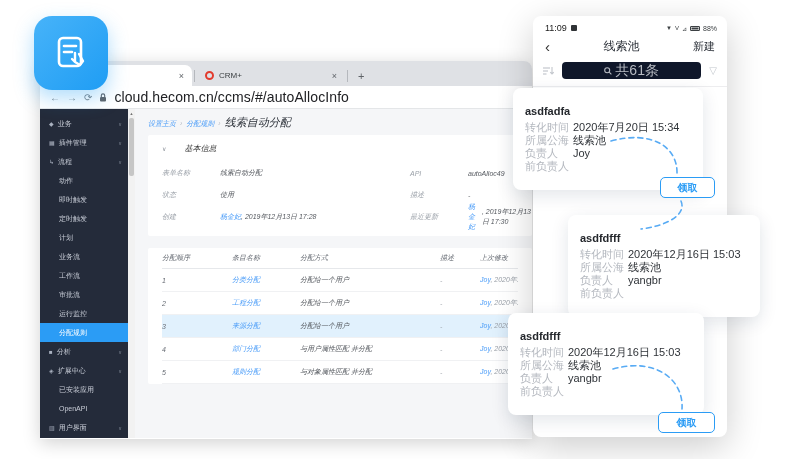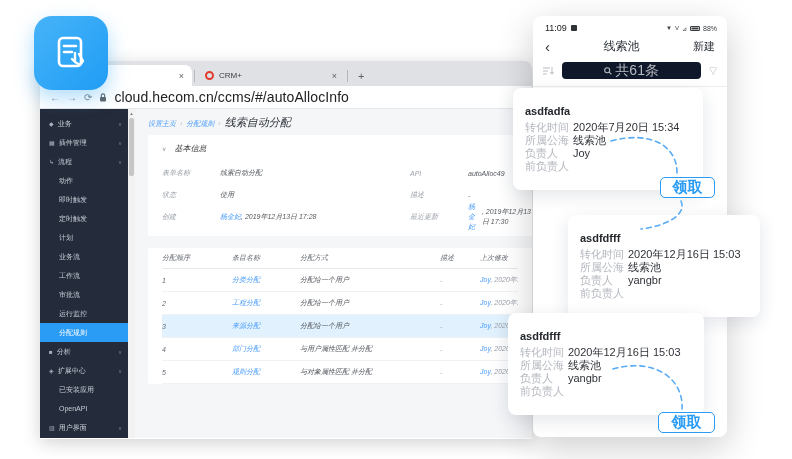--- a/index.html
+++ b/index.html
@@ -41,21 +41,21 @@
   .v-scroll .thumb { position:absolute; top:9px; left:1px; width:5px; height:58px; background:#c6c6c6; border-radius:2px; }
 
   
   .main { flex:1; background:#f5f6f8; overflow:hidden;font-style:italic; }
   .breadcrumb { display:flex; align-items:baseline; padding:6px 0 5px 13px; }
   .bc-link { font-size:7px; color:#4a9cf8; }
   .bc-sep { font-size:7px; color:#b9bec6; margin:0 4px; }
   .bc-current { font-size:11px; color:#2b3038; }
 
   .panel { background:#fff; margin-left:13px; border-radius:2px; }
-  .panel-title { display:flex; align-items:center; gap:8px; padding:8px 0 4px 14px; font-size:8px; color:#333; }
+  .panel-title { display:flex; align-items:center; gap:18px; padding:8px 0 4px 14px; font-size:8px; color:#333; }
   .panel-title .caret { font-size:6px; color:#8b9199; }
 
   .fields { display:grid; grid-template-columns:58px 190px 58px auto; padding:4px 0 8px 14px; }
   .fields > div { height:22px; display:flex; align-items:center; font-size:7px; }
   .f-label { color:#9aa0a8; }
   .f-value { color:#55595f; }
   .link { color:#4a9cf8; }
 
   .rules-table { margin:4px 14px 8px 14px; }
   .tr { display:flex; align-items:center; height:23px; font-size:7px; border-bottom:1px solid #f0f1f3; }
@@ -85,21 +85,21 @@
   .search-pill { flex:1; height:17px; background:#0f172a; border-radius:4px; display:flex; align-items:center; justify-content:center; gap:3px; color:#b7bbc2; font-size:14px; }
   .funnel { font-size:10px; color:#c3c7cd; }
 
   
   .lead-card { position:absolute; background:#fff; border-radius:8px; box-shadow:0 5px 18px rgba(20,40,70,.12); padding:17px 12px; z-index:3; }
   .lc-title { font-size:11px; font-weight:bold; color:#24272c; margin-bottom:4px; }
   .lc-row { display:flex; font-size:11px; line-height:13px;align-items:flex-end; }
   .lc-label { width:48px; flex:none; color:#b4b8bf; }
   .lc-value { color:#2f3338; font-weight:normal; }
   .claim-btn { position:absolute; background:#fff; border:1.4px solid #2b9cf5; border-radius:5px; color:#2b9cf5;
-    font-size:15px; font-weight:bold; display:flex; align-items:center; justify-content:center; z-index:3; }
+    font-size:10px; font-weight:bold; display:flex; align-items:center; justify-content:center; z-index:3; }
   .connectors { position:absolute; left:0; top:0; width:792px; height:459px; pointer-events:none; z-index:4; }
 </style>
 </head>
 <body>
 
 <div class="canvas">
 
   <div class="app-icon">
     <svg width="40" height="40" viewBox="0 0 40 40">
       <rect x="8" y="5" width="22" height="28" rx="4" fill="none" stroke="#fff" stroke-width="2.6"></rect>

